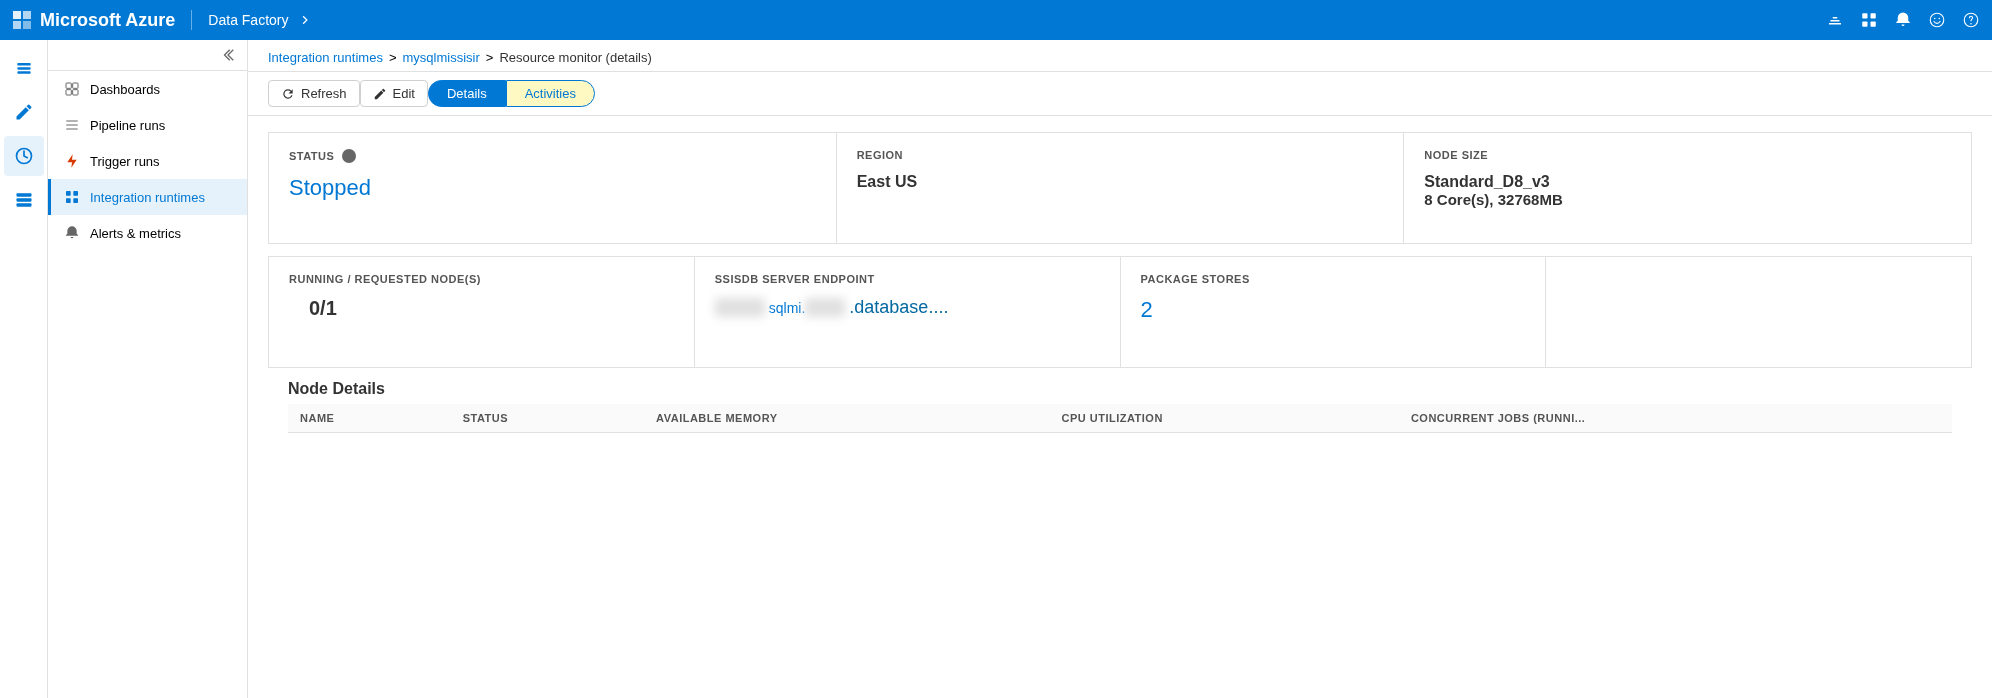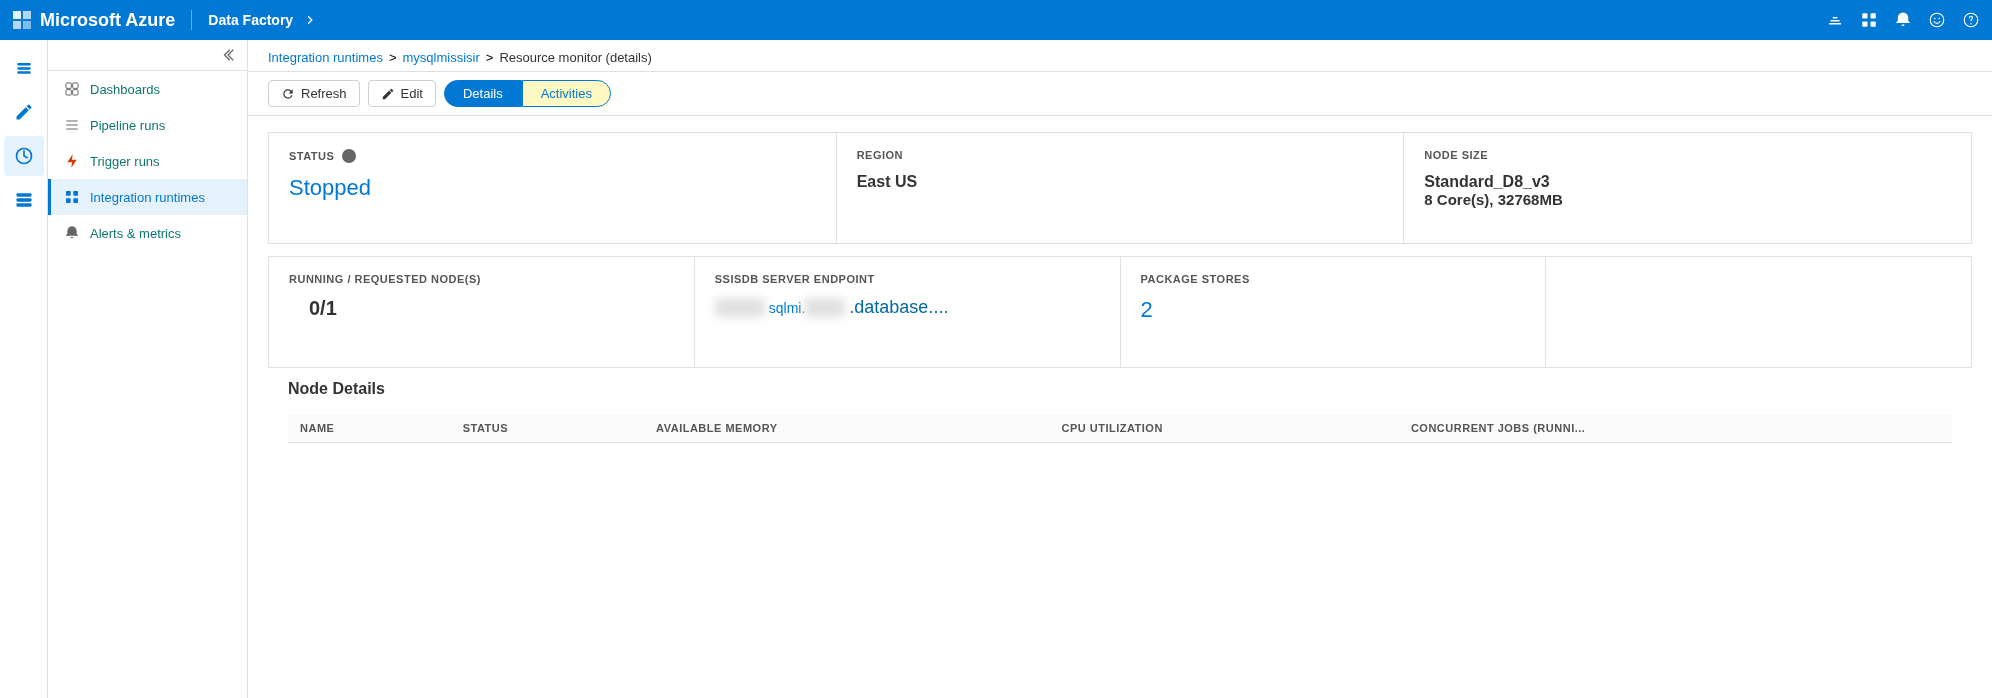--- a/index.html
+++ b/index.html
@@ -11,21 +11,21 @@
       align-items: center;
       background: #0078d4;
       color: #fff;
       height: 40px;
       padding: 0 12px;
       gap: 10px;
     }
     .topbar-logo { font-size: 18px; font-weight: 600; display: flex; align-items: center; gap: 8px; }
     .topbar-logo svg { width: 20px; height: 20px; fill: #fff; }
     .topbar-divider { width: 1px; height: 20px; background: rgba(255,255,255,0.4); margin: 0 6px; }
-    .topbar-breadcrumb { font-size: 14px; font-weight: 700; display: flex; align-items: center; gap: 12px; }
+    .topbar-breadcrumb { font-size: 14px; font-weight: 400; display: flex; align-items: center; gap: 12px; }
     .topbar-breadcrumb svg { width: 10px; height: 10px; fill: #fff; }
     .topbar-right { margin-left: auto; display: flex; align-items: center; gap: 16px; }
     .topbar-right svg { width: 18px; height: 18px; fill: #fff; cursor: pointer; }
 
     
     .layout { display: flex; height: calc(100vh - 40px); }
 
     
     .sidebar-icons {
       width: 48px;
@@ -68,21 +68,21 @@
     }
     .sidebar-nav-header span { font-size: 12px; color: #666; }
     .sidebar-nav-header svg { width: 14px; height: 14px; fill: #666; cursor: pointer; }
     .sidebar-nav-item {
       display: flex;
       align-items: center;
       gap: 10px;
       padding: 10px 16px;
       cursor: pointer;
       font-size: 13px;
-      color: #0f766e;
+      color: #000000;
     }
     .sidebar-nav-item.active { background: #e6f2fb; border-left: 3px solid #0078d4; padding-left: 13px; }
     .sidebar-nav-item svg { width: 16px; height: 16px; }
     .sidebar-nav-item.orange svg { fill: #d83b01; }
     .sidebar-nav-item.blue { color: #0078d4; }
     .sidebar-nav-item.blue svg { fill: #0078d4; }
 
     
     .main-content {
       flex: 1;
@@ -102,21 +102,21 @@
       border-bottom: 1px solid #e0e0e0;
     }
     .breadcrumb-bar a { color: #0078d4; text-decoration: none; }
     .breadcrumb-bar .current { color: #333; }
 
     
     .toolbar {
       display: flex;
       align-items: center;
       padding: 8px 20px;
-      gap: 8px;
+      gap: 0;
       border-bottom: 1px solid #e0e0e0;
     }
     .toolbar-btn {
       display: flex;
       align-items: center;
       gap: 6px;
       padding: 5px 12px;
       border: 1px solid #d0d0d0;
       background: #fff;
       border-radius: 4px;
@@ -188,21 +188,21 @@
       display: inline-block;
     }
 
     
     .node-details-section {
       padding: 0 20px 8px;
     }
     .node-details-title {
       font-size: 16px;
       color: #333;
-      margin-bottom: 16px;
+      margin-bottom: 6px;
     }
     .node-details-table {
       width: 100%;
       border-collapse: collapse;
     }
     .node-details-table th {
       text-align: left;
       font-size: 11px;
       font-weight: 600;
       color: #555;

